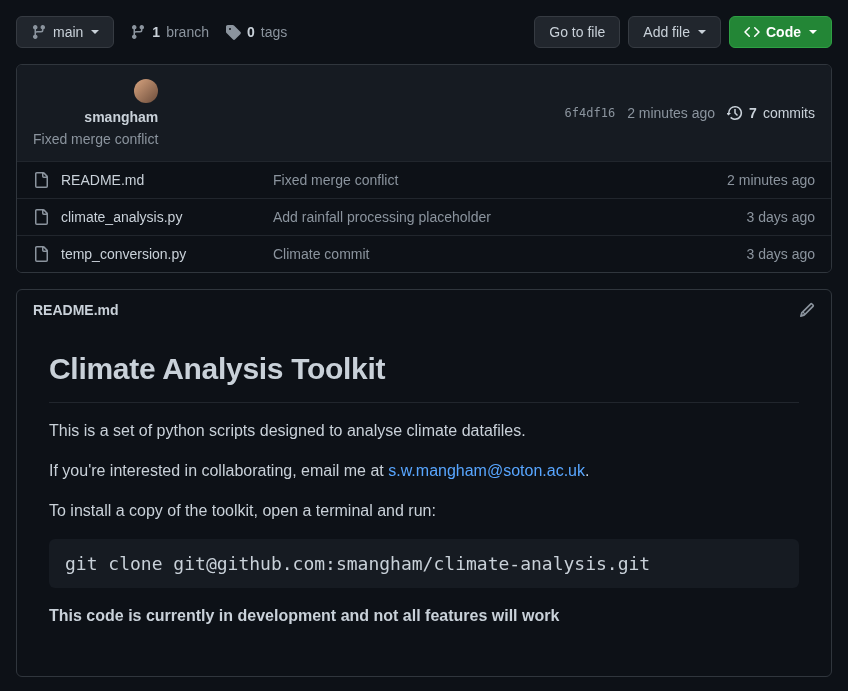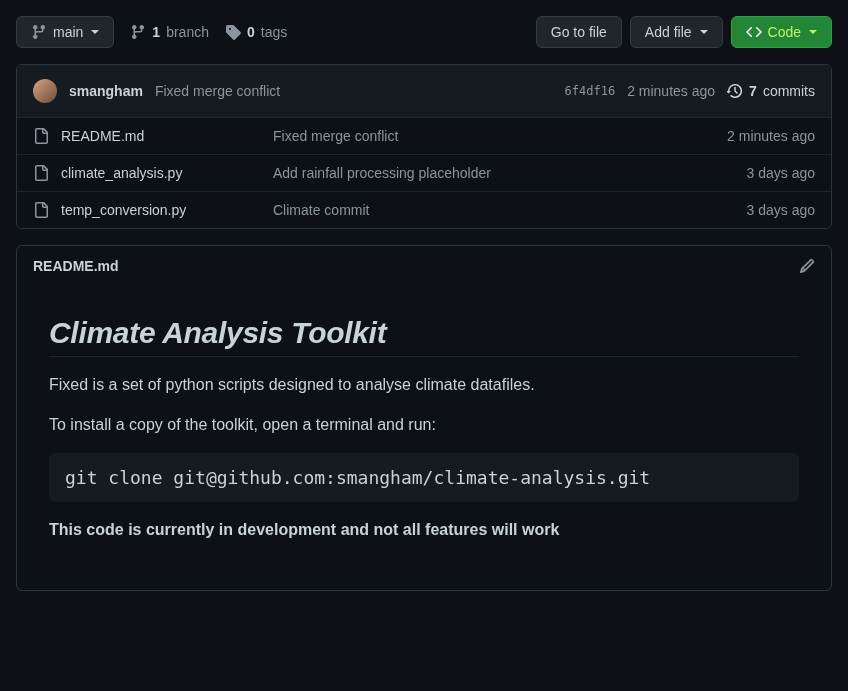--- a/index.html
+++ b/index.html
@@ -30,22 +30,22 @@
     border-radius: 6px;
     color: #c9d1d9;
     cursor: pointer;
     font-size: 14px;
     line-height: 20px;
     white-space: nowrap;
   }
   .btn-primary {
     background: #238636;
     border-color: #2ea043;
-    color: #bef264;
-    font-weight: 400;
+    color: #ffffff;
+    font-weight: 700;
   }
   .caret {
     display:inline-block; width:0; height:0;
     border-left:4px solid transparent; border-right:4px solid transparent;
     border-top:4px solid currentColor; margin-left:2px;
   }
   .icon-svg { fill: #8b949e; display:inline-block; vertical-align: text-bottom; }
   .stat { color:#8b949e; display:inline-flex; align-items:center; gap:6px; cursor:pointer; }
   .stat strong { color:#c9d1d9; font-weight:600; }
 
@@ -53,21 +53,21 @@
     border: 1px solid #30363d;
     border-radius: 6px;
     overflow: hidden;
   }
   .commit-header {
     display:flex; align-items:center; justify-content:space-between;
     padding: 14px 16px;
     background: #161b22;
     border-bottom: 1px solid #21262d;
   }
-  .commit-left { display:flex; align-items:center; gap:12px; min-width:0; }
+  .commit-left { display:flex; align-items:flex-end; gap:6px; min-width:0;flex-direction:column; }
   .avatar { width:24px; height:24px; border-radius:50%; background: linear-gradient(135deg,#d8a47f,#6b4c3b); flex-shrink:0; }
   .author { font-weight:600; color:#c9d1d9; }
   .commit-msg { color:#8b949e; }
   .commit-right { display:flex; align-items:center; gap:12px; color:#8b949e; }
   .sha { font-family: ui-monospace, SFMono-Regular, Menlo, monospace; font-size:12px; color:#8b949e;margin-left:32px; }
   .commits-link { display:inline-flex; align-items:center; gap:6px; color:#c9d1d9; }
   .commits-link strong { font-weight:600; }
 
   .file-row {
     display:flex; align-items:center;
@@ -90,25 +90,24 @@
     display:flex; align-items:center; justify-content:space-between;
     padding: 12px 16px;
   }
   .readme-title { font-weight:600; color:#c9d1d9; }
   .edit-icon { cursor:pointer; }
 
   .markdown { padding: 4px 32px 32px 32px; color:#c9d1d9; }
   .markdown h1 {
     font-size: 30px;
     font-weight: 600;
-    padding-bottom: 6px;
+    padding-bottom: 16px;
     border-bottom: 1px solid #21262d;
-    margin: 26px 0 16px 0;
+    margin: 18px 0 16px 0;
     letter-spacing: -0.3px;
-    font-style: italic;
   }
   .markdown p { margin: 0 0 16px 0; font-size:16px; line-height:1.5; }
   .markdown a { color:#58a6ff; text-decoration:none; }
   .markdown pre {
     background:#161b22;
     padding: 14px 16px;
     border-radius:6px;
     overflow-x:auto;
     font-family: ui-monospace, SFMono-Regular, Menlo, monospace;
     font-size:18px;
@@ -222,18 +221,21 @@
   <div class="readme-head">
     <span class="readme-title">README.md</span>
     <span class="edit-icon">
       <svg class="icon-svg" width="16" height="16" viewBox="0 0 16 16">
           <path d="M11.013 1.427a1.75 1.75 0 0 1 2.474 0l1.086 1.086a1.75 1.75 0 0 1 0 2.474l-8.61 8.61c-.21.21-.47.364-.756.445l-3.251.93a.75.75 0 0 1-.927-.928l.929-3.25c.081-.286.235-.547.445-.758zM3.76 10.77l-.515 1.805 1.805-.516zM12.44 2.488 4.872 10.055l1.073 1.073 7.568-7.567z"></path>
         </svg>
     </span>
   </div>
   <div class="markdown">
     <h1>Climate Analysis Toolkit</h1>
-    <p>Fixed is a set of python scripts designed to analyse climate datafiles.</p>
+    <p>This is a set of python scripts designed to analyse climate datafiles.</p>
+    <p>
+      <span>If you're interested in collaborating, email me at </span><a>s.w.mangham@soton.ac.uk</a><span>.</span>
+    </p>
     <p>To install a copy of the toolkit, open a terminal and run:</p>
     <pre>git clone git@github.com:smangham/climate-analysis.git</pre>
     <p class="strong">This code is currently in development and not all features will work</p>
   </div>
 </div>
 
 </body></html>

